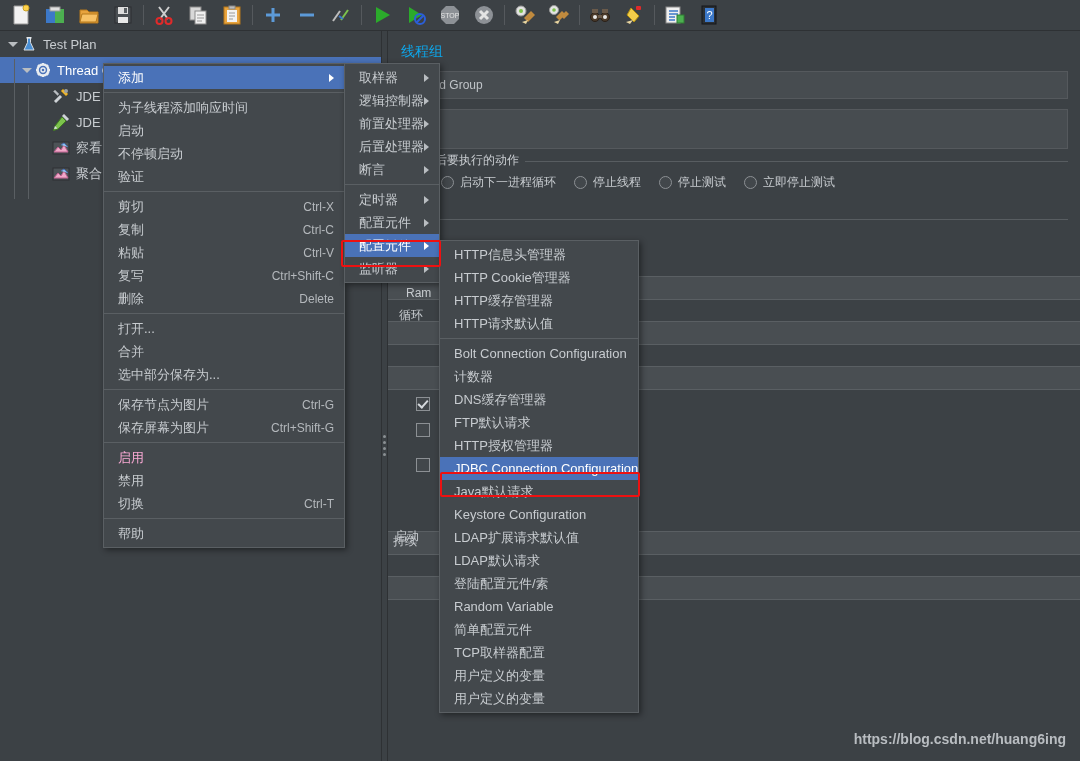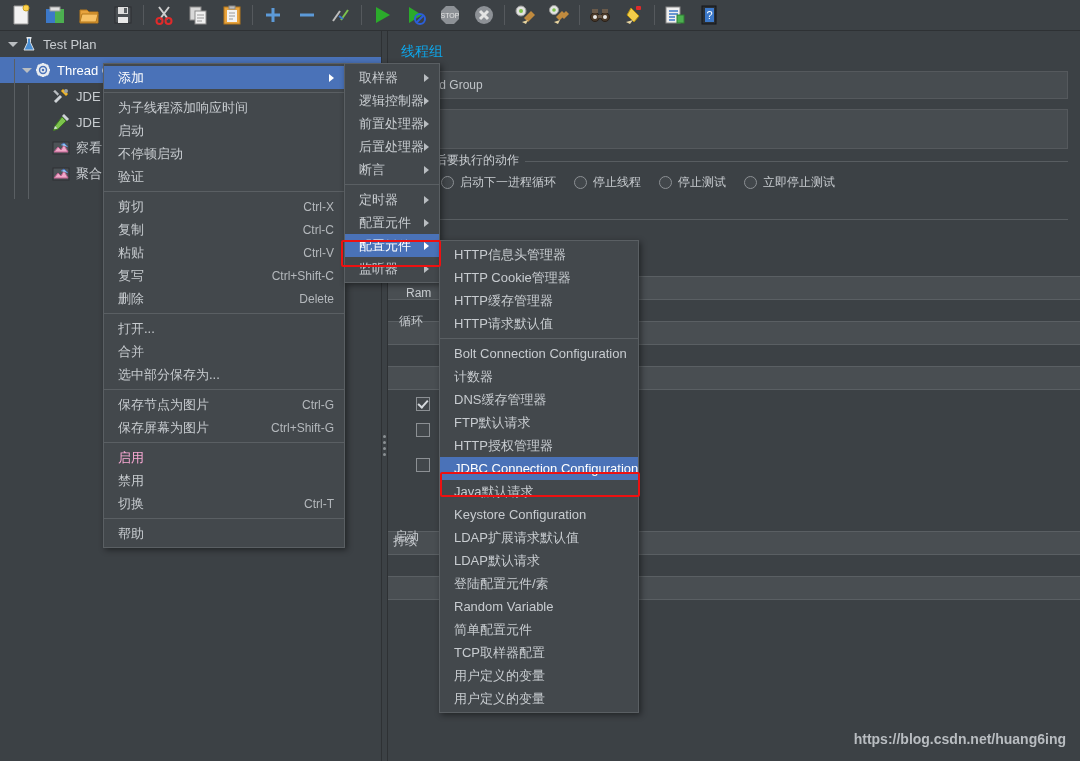--- a/index.html
+++ b/index.html
@@ -305,21 +305,21 @@
   </div>
 
   <div class="tableRow" style="top:245px;height:22px;width:693px;"></div>
   <div class="tableRow" style="top:290px;height:22px;width:693px;"></div>
   <div class="tableRow" style="top:335px;height:22px;width:693px;"></div>
   <div class="tableRow" style="top:500px;height:22px;width:693px;"></div>
   <div class="tableRow" style="top:545px;height:22px;width:693px;"></div>
 
   <div class="leftlabels">
     <div class="ll" style="left:19px;top:255px;">Ram</div>
-    <div class="ll" style="left:12px;top:282px;">循环</div>
+    <div class="ll" style="left:12px;top:276px;">循环</div>
     <div class="ll" style="left:6px;top:462px;margin-top:40px;">持续</div>
     <div class="ll" style="left:8px;top:497px;">启动</div>
     <div class="cbx on" style="left:29px;top:366px;"></div>
     <div class="cbx" style="left:29px;top:392px;"></div>
     <div class="cbx" style="left:29px;top:427px;"></div>
   </div>
 
   <div class="watermark">https://blog.csdn.net/huang6ing</div>
 </div>
 

